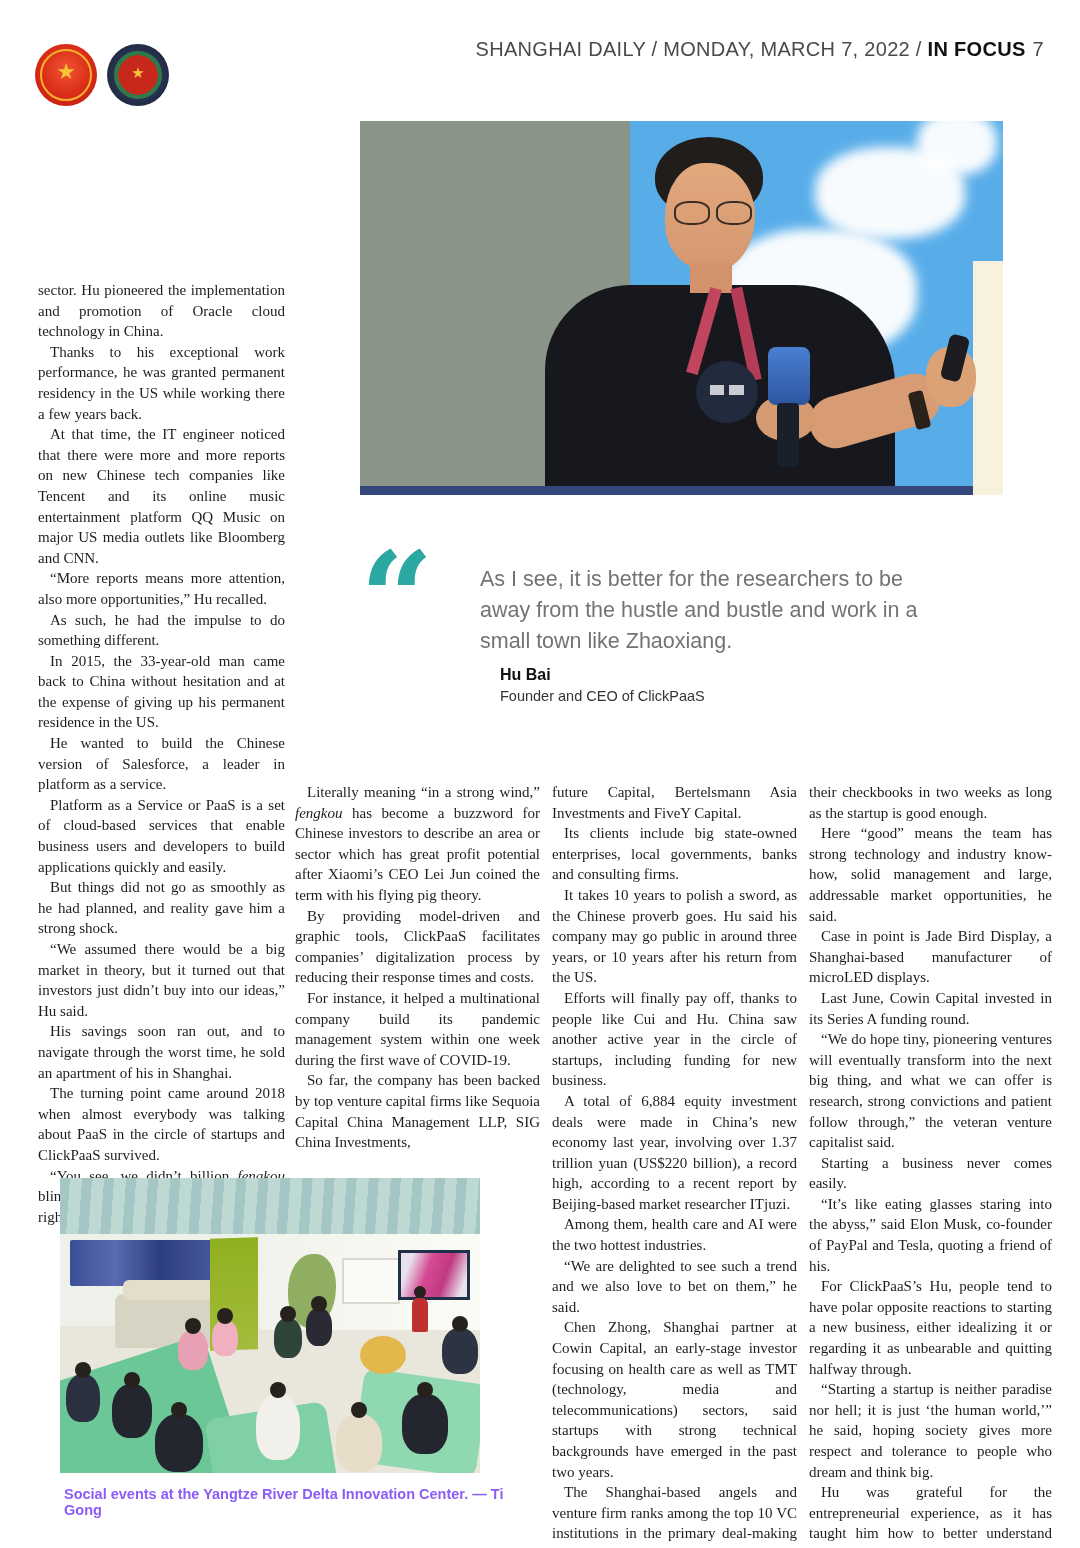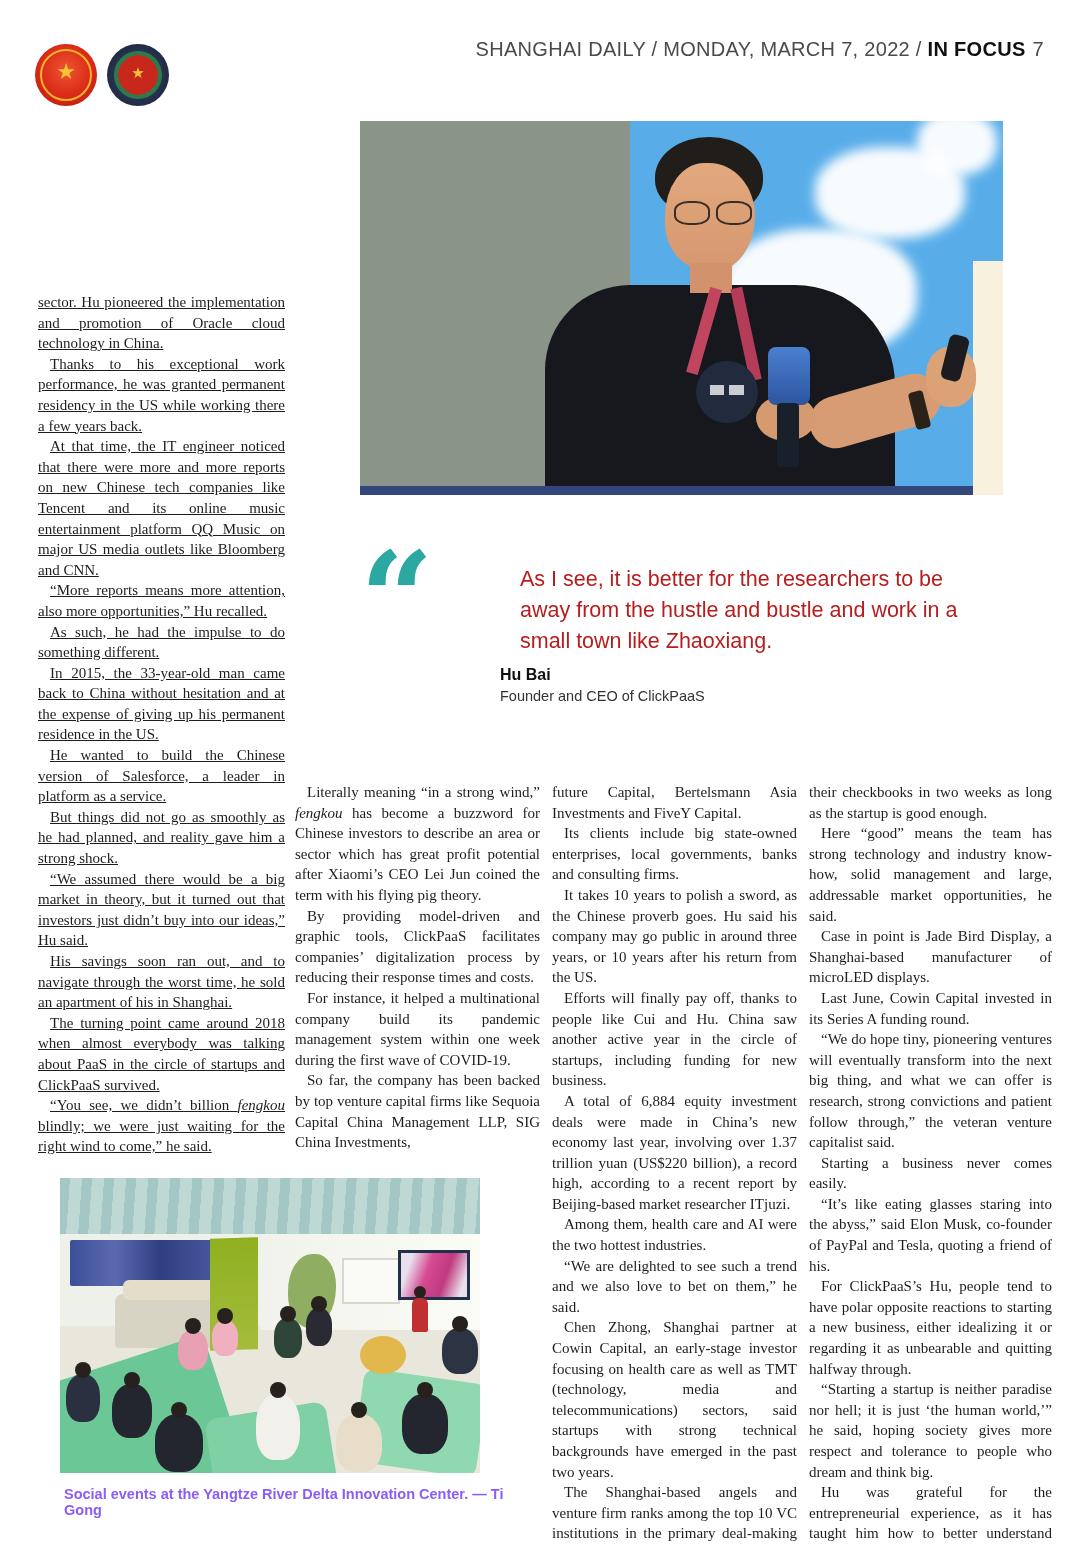--- a/index.html
+++ b/index.html
@@ -55,33 +55,33 @@
   .photo-main .hand-mic{position:absolute;left:396px;top:274px;width:60px;height:46px;background:#d59a70;border-radius:50%;}
   .photo-main .forearm{position:absolute;left:448px;top:264px;width:134px;height:52px;background:#d89c74;
         border-radius:28px;transform:rotate(-16deg);}
   .photo-main .hand-clicker{position:absolute;left:566px;top:226px;width:50px;height:60px;background:#dba275;border-radius:45%;}
   .photo-main .clicker{position:absolute;left:585px;top:214px;width:20px;height:46px;background:#1c1c20;border-radius:6px;transform:rotate(14deg);}
   .photo-main .watch{position:absolute;left:552px;top:270px;width:15px;height:38px;background:#2a2118;border-radius:4px;transform:rotate(-14deg);}
 
   
   .quote-mark{position:absolute;left:360px;top:534px;font-family:"DejaVu Serif",serif;font-weight:bold;
         font-size:128px;line-height:1;color:var(--teal);}
-  .quote-text{position:absolute;left:520px;top:564px;width:474px;font-family:"Liberation Sans",sans-serif;
-        font-size:21.5px;line-height:31px;color:#b91c1c;}
+  .quote-text{position:absolute;left:480px;top:564px;width:474px;font-family:"Liberation Sans",sans-serif;
+        font-size:21.5px;line-height:31px;color:#737373;}
   .quote-author{position:absolute;left:500px;top:666px;font-family:"Liberation Sans",sans-serif;
         font-size:16px;font-weight:bold;color:#101010;}
   .quote-author-title{position:absolute;left:500px;top:688px;font-family:"Liberation Sans",sans-serif;
         font-size:14.5px;color:#333;}
 
   
   .col{position:absolute;width:247px;font-size:15px;line-height:20.6px;text-align:justify;color:#1d1d1d;}
   .col p{margin:0;text-indent:12px;}
   .col p.flush{text-indent:0;}
   .col em{font-style:italic;}
-  .col.c1{left:38px;top:292px;text-decoration:underline;}
+  .col.c1{left:38px;top:280px;}
   .col.c2{left:295px;top:782px;width:245px;}
   .col.c3{left:552px;top:782px;width:245px;}
   .col.c4{left:809px;top:782px;width:243px;}
 
   
   .photo-social{position:absolute;left:60px;top:1178px;width:420px;height:295px;background:#e9e7db;overflow:hidden;}
   .ps-ceiling{position:absolute;left:0;top:0;right:0;height:56px;
         background:repeating-linear-gradient(94deg,#a4c6c4 0 10px,#bed8d4 10px 22px);}
   .ps-wall{position:absolute;left:0;top:56px;right:0;height:92px;background:#eef0ea;}
   .ps-window{position:absolute;left:200px;top:56px;right:0;height:96px;background:linear-gradient(90deg,#f2f2ec,#fcfcf6);}
@@ -162,20 +162,21 @@
   <div class="quote-author-title">Founder and CEO of ClickPaaS</div>
 
   <div class="col c1">
       <p class="flush"><span>sector. Hu pioneered the implementation and promotion of Oracle cloud technology in China.</span></p>
       <p class=""><span>Thanks to his exceptional work performance, he was granted permanent residency in the US while working there a few years back.</span></p>
       <p class=""><span>At that time, the IT engineer noticed that there were more and more reports on new Chinese tech companies like Tencent and its online music entertainment platform QQ Music on major US media outlets like Bloomberg and CNN.</span></p>
       <p class=""><span>“More reports means more attention, also more opportunities,” Hu recalled.</span></p>
       <p class=""><span>As such, he had the impulse to do something different.</span></p>
       <p class=""><span>In 2015, the 33-year-old man came back to China without hesitation and at the expense of giving up his permanent residence in the US.</span></p>
       <p class=""><span>He wanted to build the Chinese version of Salesforce, a leader in platform as a service.</span></p>
+      <p class=""><span>Platform as a Service or PaaS is a set of cloud-based services that enable business users and developers to build applications quickly and easily.</span></p>
       <p class=""><span>But things did not go as smoothly as he had planned, and reality gave him a strong shock.</span></p>
       <p class=""><span>“We assumed there would be a big market in theory, but it turned out that investors just didn’t buy into our ideas,” Hu said.</span></p>
       <p class=""><span>His savings soon ran out, and to navigate through the worst time, he sold an apartment of his in Shanghai.</span></p>
       <p class=""><span>The turning point came around 2018 when almost everybody was talking about PaaS in the circle of startups and ClickPaaS survived.</span></p>
       <p class=""><span>“You see, we didn’t billion </span><em>fengkou</em><span> blindly; we were just waiting for the right wind to come,” he said.</span></p>
     </div>
   <div class="col c2">
       <p class=""><span>Literally meaning “in a strong wind,” </span><em>fengkou</em><span> has become a buzzword for Chinese investors to describe an area or sector which has great profit potential after Xiaomi’s CEO Lei Jun coined the term with his flying pig theory.</span></p>
       <p class=""><span>By providing model-driven and graphic tools, ClickPaaS facilitates companies’ digitalization process by reducing their response times and costs.</span></p>
       <p class=""><span>For instance, it helped a multinational company build its pandemic management system within one week during the first wave of COVID-19.</span></p>

